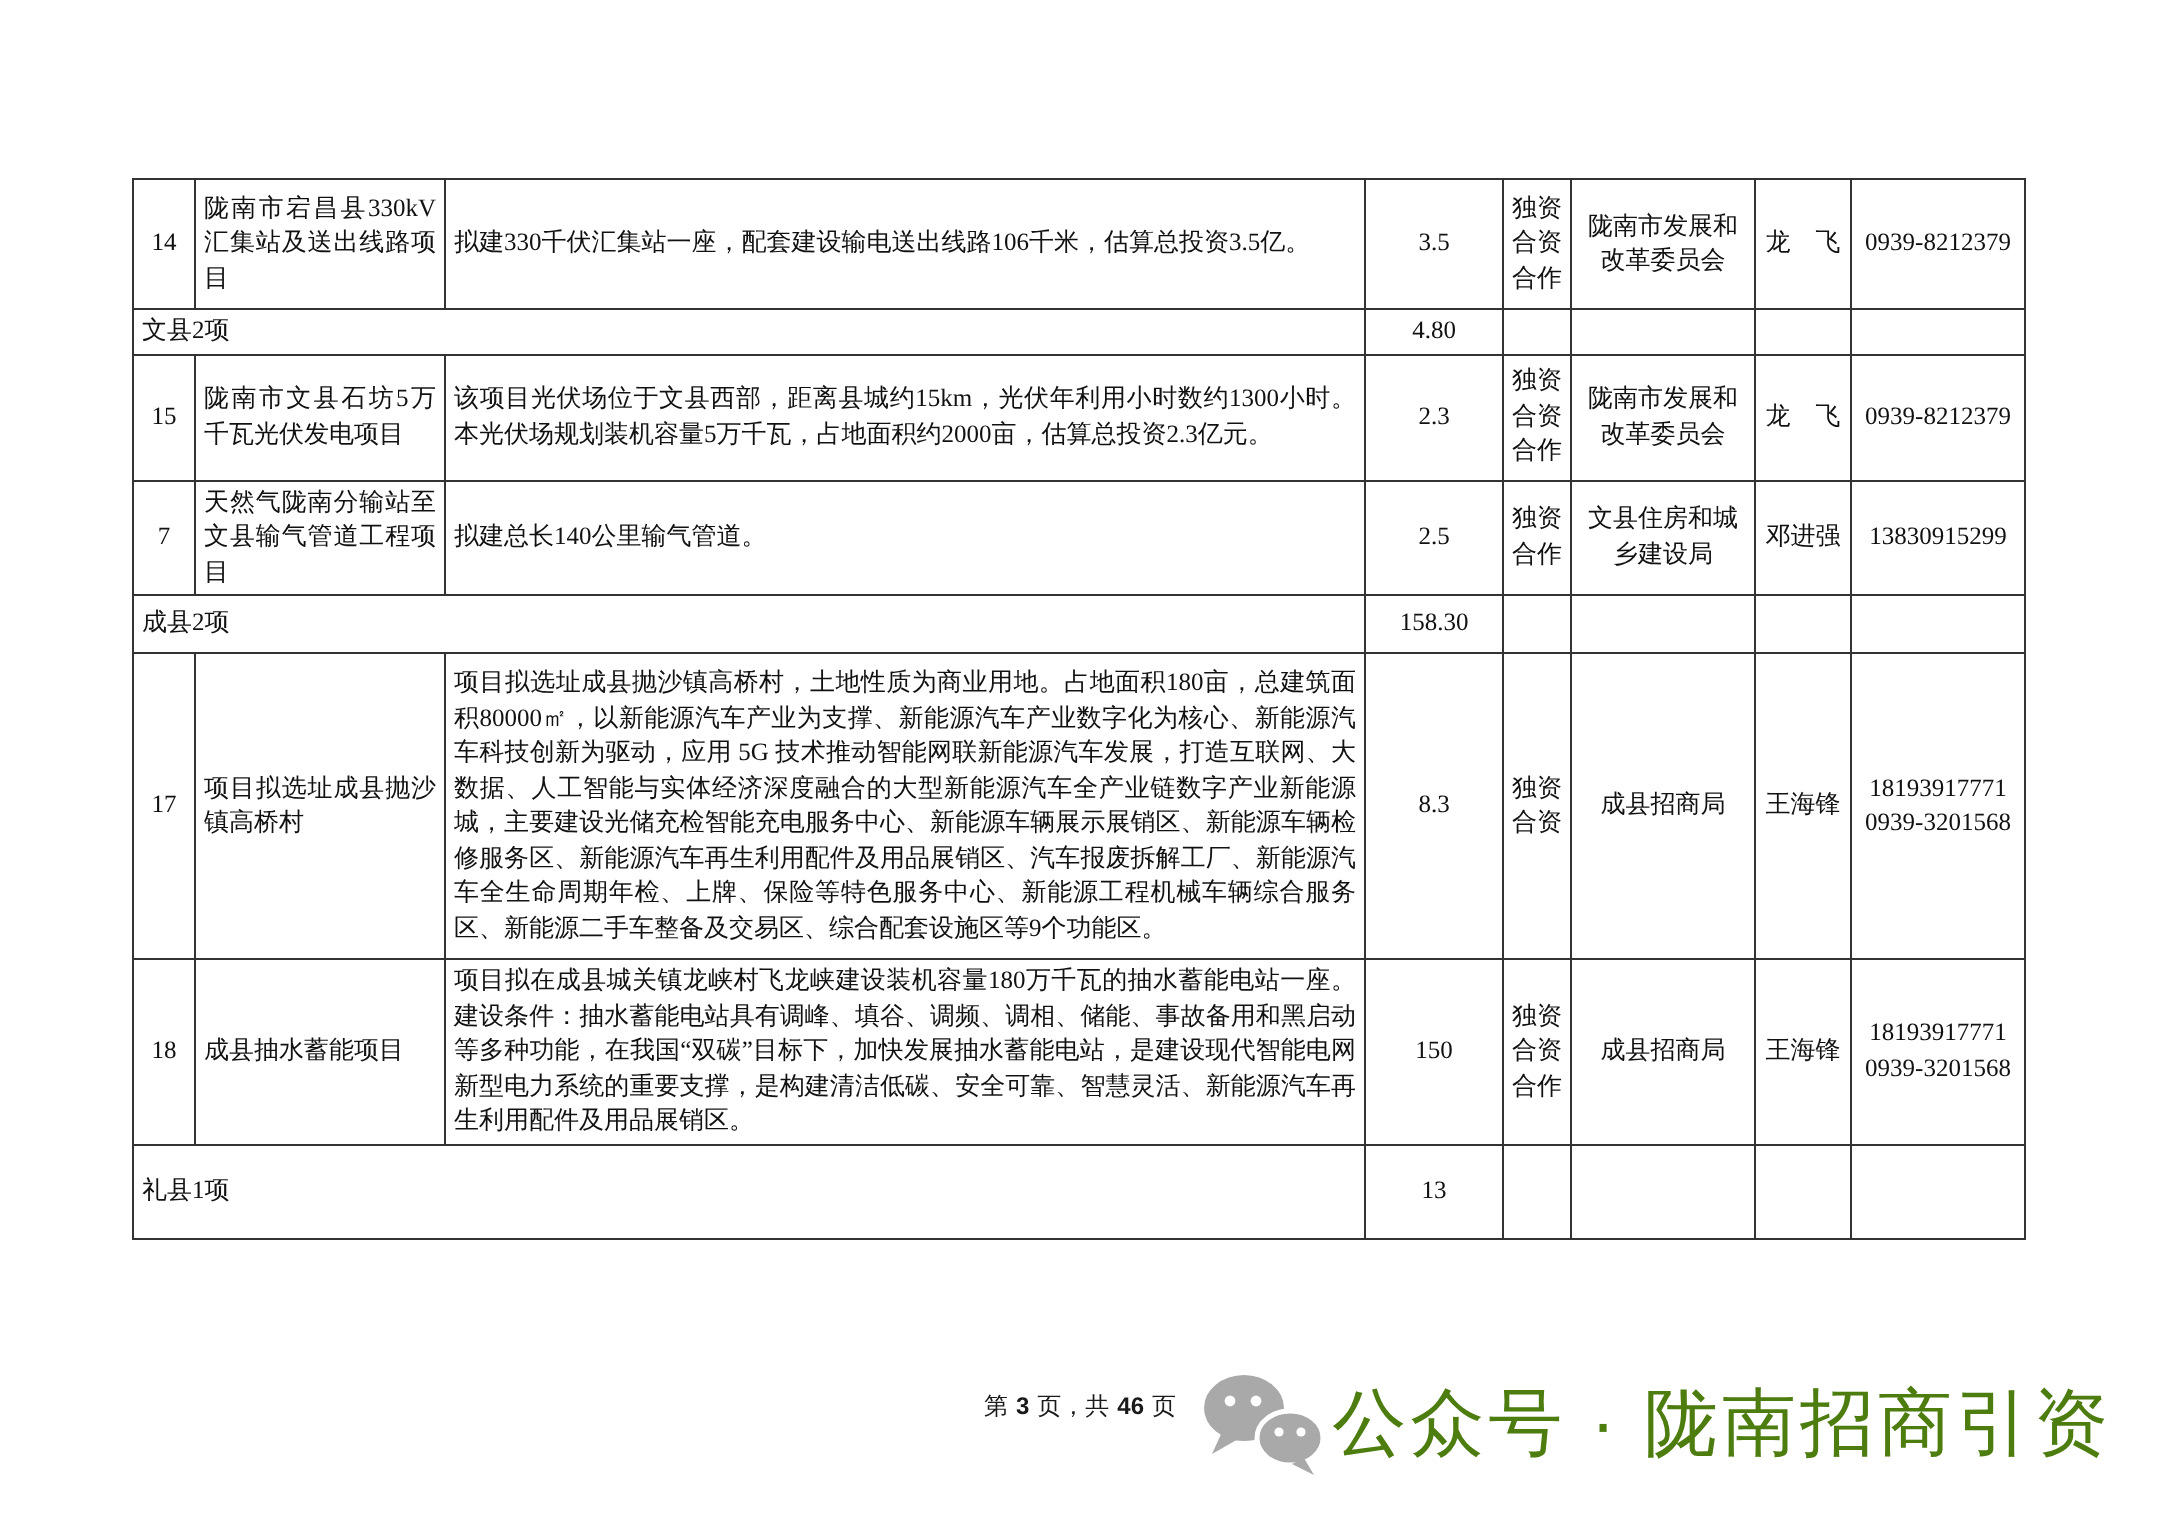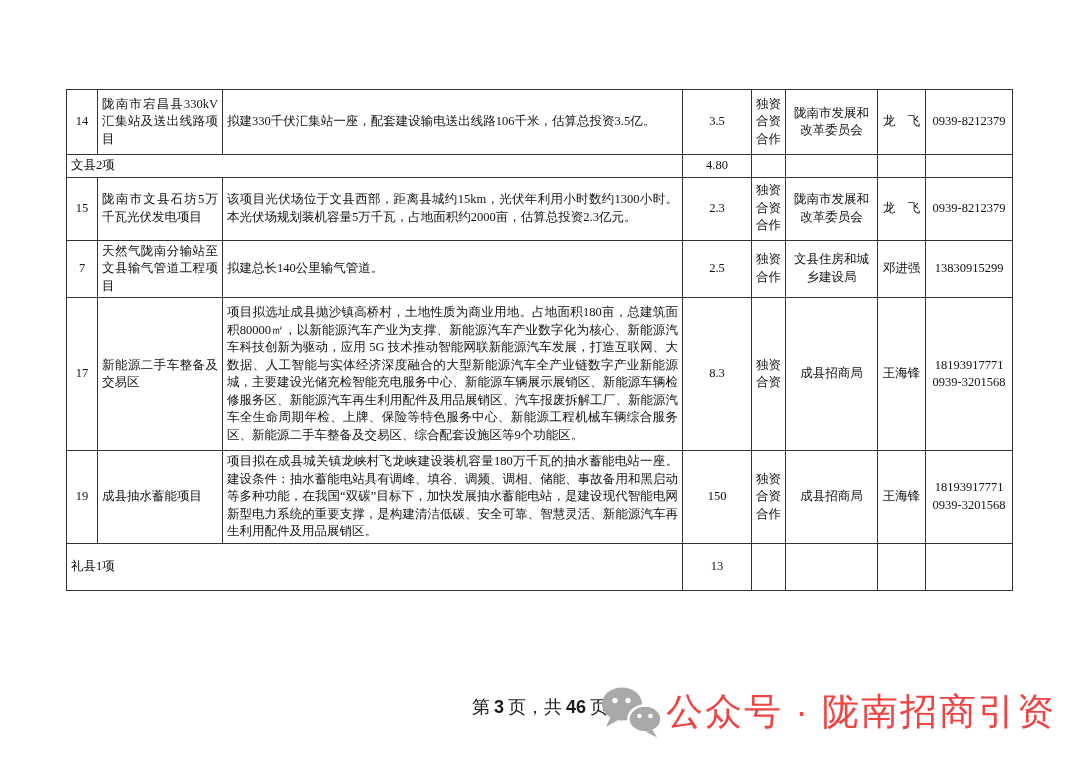--- a/index.html
+++ b/index.html
@@ -31,35 +31,35 @@
   th.th-inv { padding: 0 6px; }
   td.c-no, td.c-inv, td.c-coop, td.c-unit, td.c-person, td.c-phone { text-align: center; }
   td.c-coop { padding: 2px 3px; }
   td.c-name { text-align: justify; padding: 2px 3px; }
   td.c-content { text-align: justify; padding: 2px 4px; }
   td.c-sublabel { text-align: left; padding: 2px 3px; }
   .footer-page {
     position: absolute;
     top: 695px; left: 0; width: 100%;
     text-align: center;
-    font-size: 18px;
+    font-size: 12px;
     color: #1a1a1a;
   }
   .footer-page .num {
     font-family: "Liberation Sans", "DejaVu Sans", sans-serif;
     font-weight: bold;
     margin: 0 4px;
   }
   .watermark {
     position: absolute;
     top: 686px; right: 24px;
     display: flex;
     align-items: center;
     gap: 2px;
-    color: #ef4444;
+    color: #4d7c0f;
   }
   .watermark-text {
     font-family: "Liberation Sans", "DejaVu Sans", sans-serif;
     font-size: 37px;
     letter-spacing: 2px;
     white-space: nowrap;
   }
   .wechat-icon { display: block; }
 </style>
 </head>
@@ -114,34 +114,42 @@
       <td class="c-no">7</td>
       <td class="c-name">天然气陇南分输站至文县输气管道工程项目</td>
       <td class="c-content">拟建总长140公里输气管道。</td>
       <td class="c-inv">2.5</td>
       <td class="c-coop">独资合作</td>
       <td class="c-unit">文县住房和城乡建设局</td>
       <td class="c-person">邓进强</td>
       <td class="c-phone">13830915299</td>
     </tr>
 
+    <tr style="height:29px">
+      <td class="c-sublabel" colspan="3">成县2项</td>
+      <td class="c-inv">158.30</td>
+      <td></td>
+      <td></td>
+      <td></td>
+      <td></td>
+    </tr>
 
     <tr style="height:153px">
       <td class="c-no">17</td>
-      <td class="c-name">新能源二手车整备及交易区</td>
+      <td class="c-name">项目拟选址成县抛沙镇高桥村</td>
       <td class="c-content">项目拟选址成县抛沙镇高桥村，土地性质为商业用地。占地面积180亩，总建筑面积80000㎡，以新能源汽车产业为支撑、新能源汽车产业数字化为核心、新能源汽车科技创新为驱动，应用 5G 技术推动智能网联新能源汽车发展，打造互联网、大数据、人工智能与实体经济深度融合的大型新能源汽车全产业链数字产业新能源城，主要建设光储充检智能充电服务中心、新能源车辆展示展销区、新能源车辆检修服务区、新能源汽车再生利用配件及用品展销区、汽车报废拆解工厂、新能源汽车全生命周期年检、上牌、保险等特色服务中心、新能源工程机械车辆综合服务区、新能源二手车整备及交易区、综合配套设施区等9个功能区。</td>
       <td class="c-inv">8.3</td>
       <td class="c-coop">独资合资</td>
       <td class="c-unit">成县招商局</td>
       <td class="c-person">王海锋</td>
       <td class="c-phone">18193917771 0939-3201568</td>
     </tr>
 
     <tr style="height:87px">
-      <td class="c-no">19</td>
+      <td class="c-no">18</td>
       <td class="c-name">成县抽水蓄能项目</td>
       <td class="c-content">项目拟在成县城关镇龙峡村飞龙峡建设装机容量180万千瓦的抽水蓄能电站一座。建设条件：抽水蓄能电站具有调峰、填谷、调频、调相、储能、事故备用和黑启动等多种功能，在我国“双碳”目标下，加快发展抽水蓄能电站，是建设现代智能电网新型电力系统的重要支撑，是构建清洁低碳、安全可靠、智慧灵活、新能源汽车再生利用配件及用品展销区。</td>
       <td class="c-inv">150</td>
       <td class="c-coop">独资合资合作</td>
       <td class="c-unit">成县招商局</td>
       <td class="c-person">王海锋</td>
       <td class="c-phone">18193917771 0939-3201568</td>
     </tr>
 
     <tr style="height:47px">

